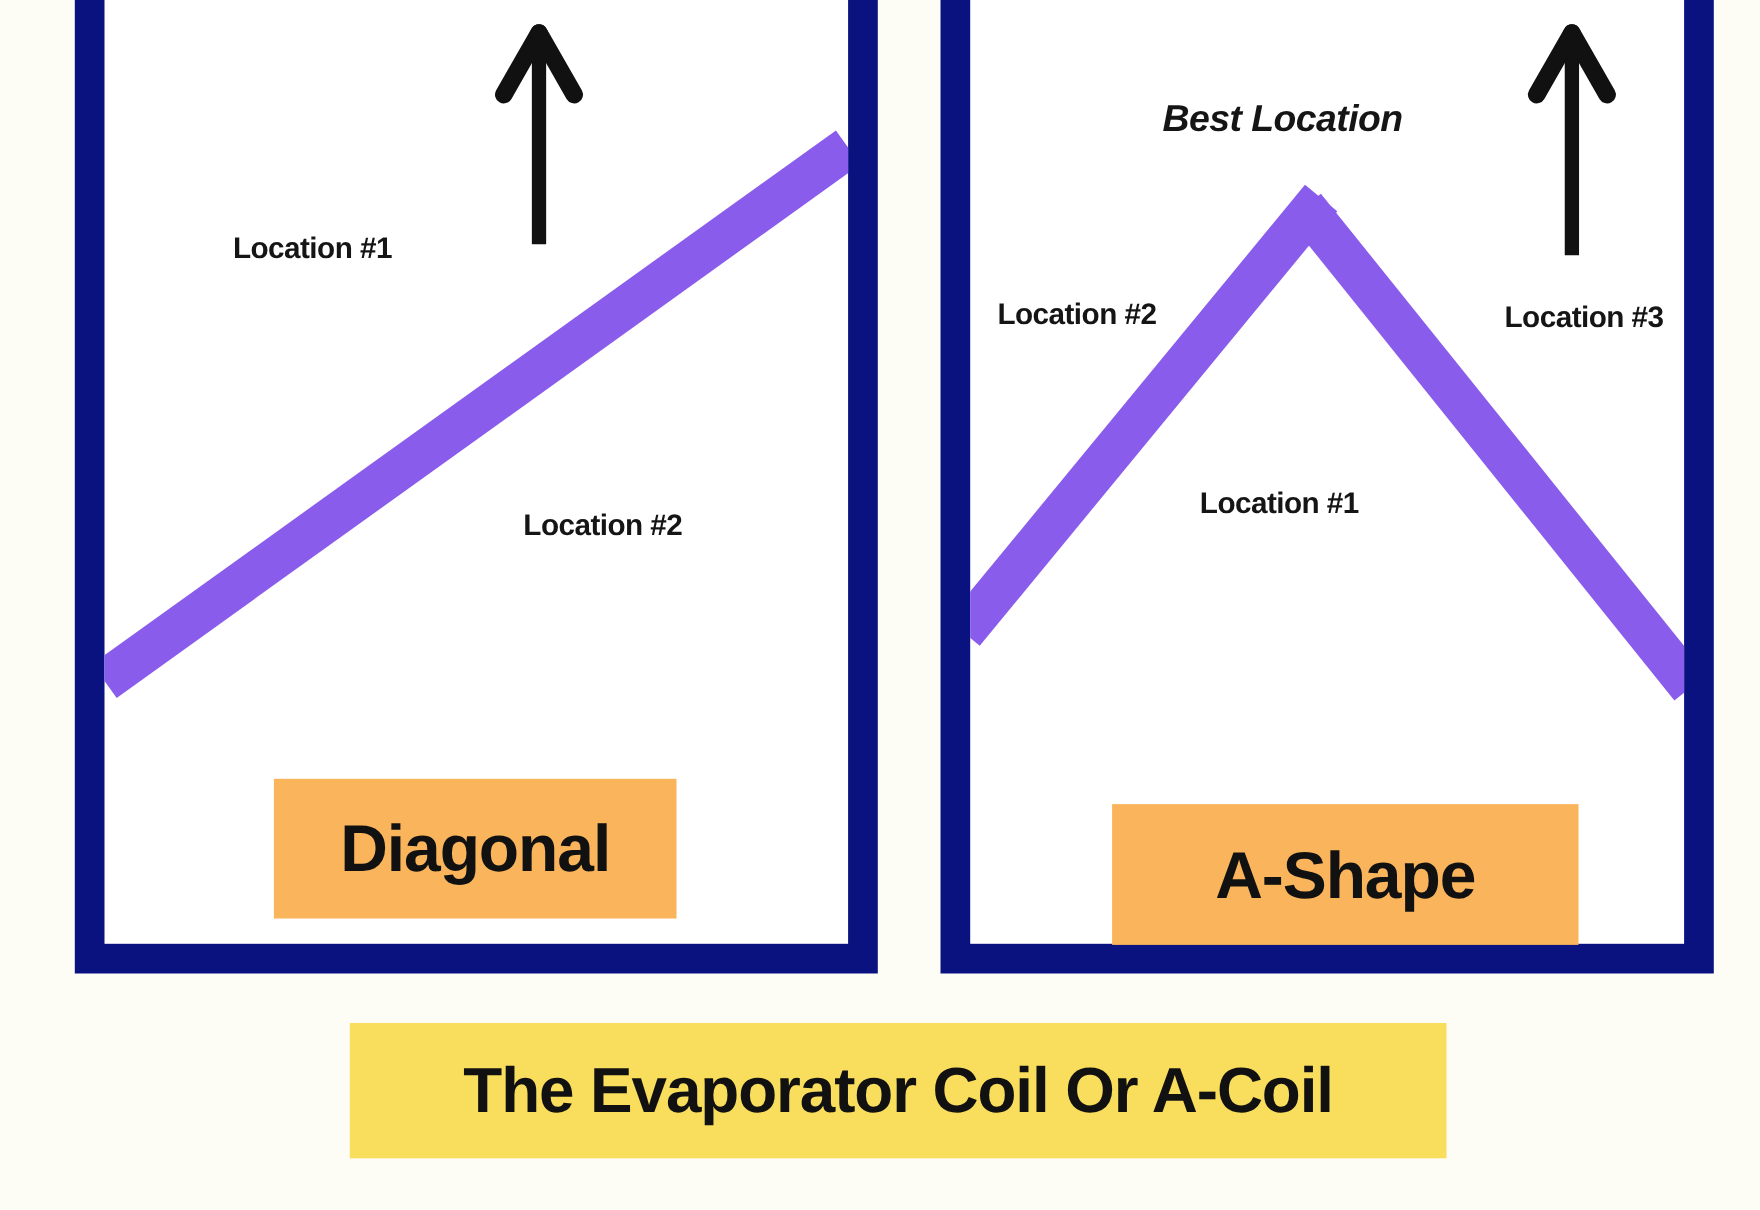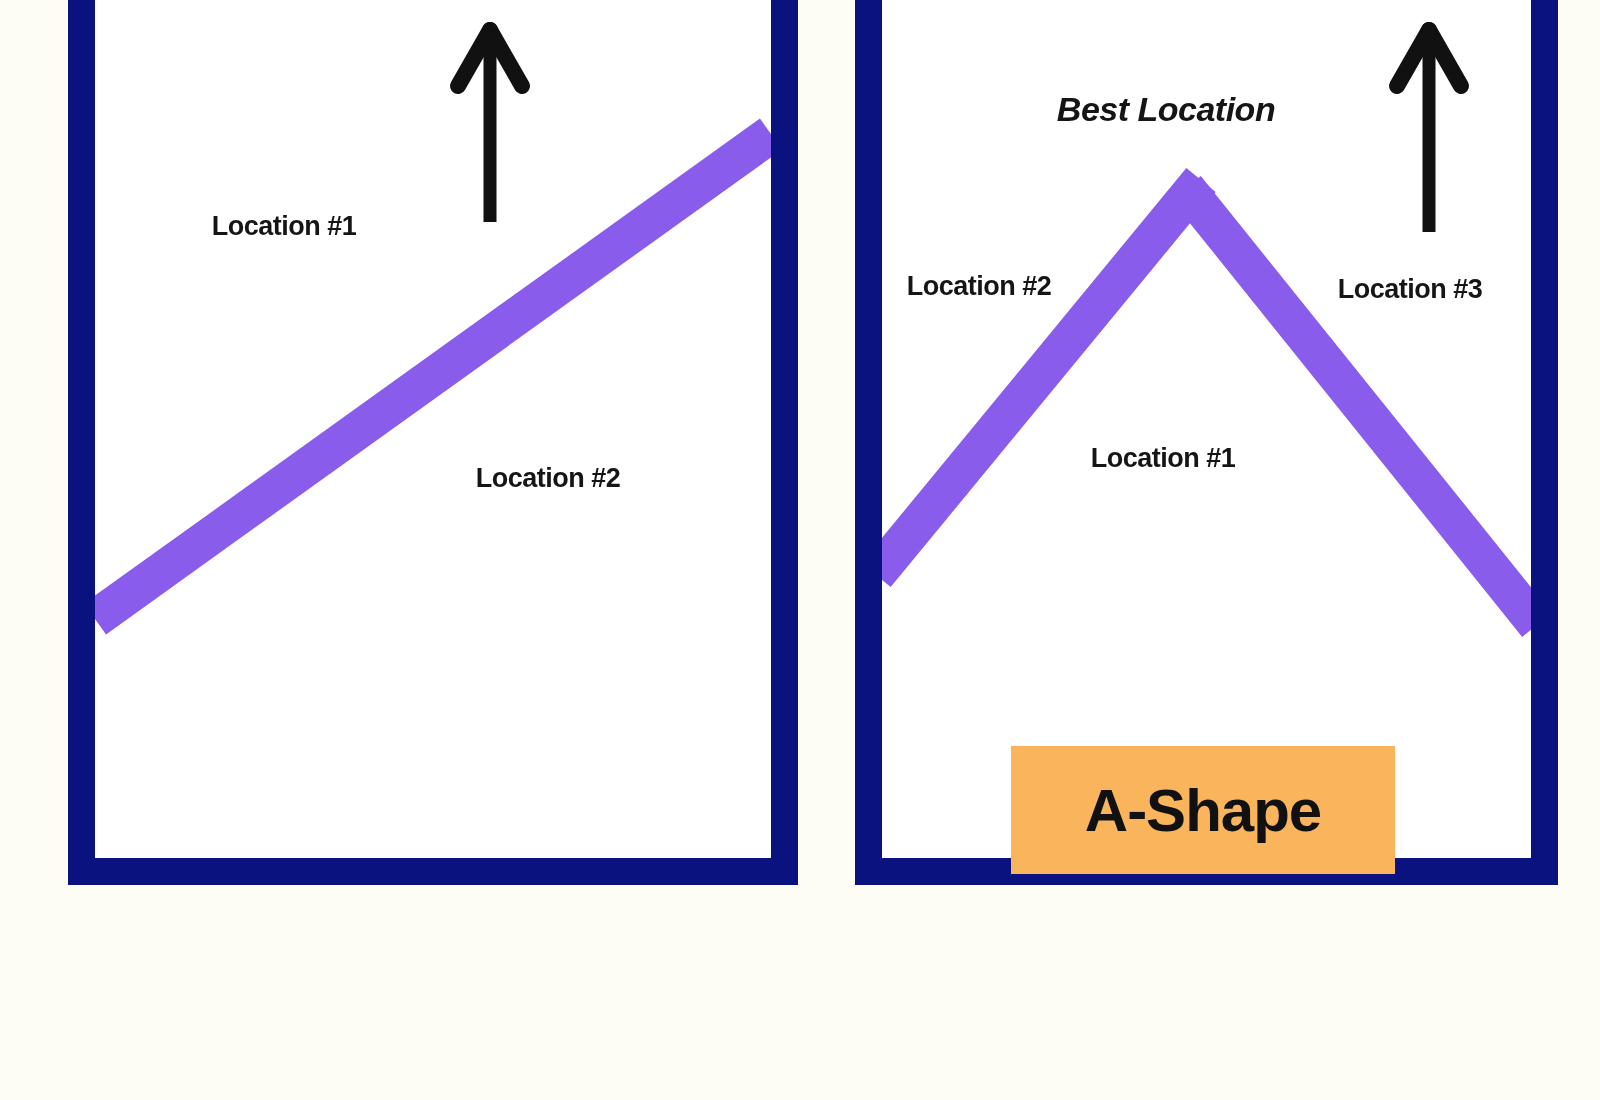--- a/index.html
+++ b/index.html
@@ -32,21 +32,21 @@
   .lbl-best{font-size:34px;font-style:italic;}
 
   
   .plate{
     position:absolute;background:#f9b45c;
     display:flex;align-items:center;justify-content:center;
     font-weight:700;color:#111111;font-size:60px;letter-spacing:-1px;
     z-index:6;white-space:nowrap;
   }
   .plate-diagonal{left:249px;top:708px;width:366px;height:127px;}
-  .plate-ashape{left:1011px;top:746px;width:384px;height:128px;}
+  .plate-ashape{left:1011px;top:731px;width:424px;height:128px;}
 
   
   .banner{
     position:absolute;left:318px;top:930px;width:997px;height:123px;
     background:#f8de5c;
     display:flex;align-items:center;justify-content:center;
     font-weight:700;color:#111111;font-size:58px;letter-spacing:-1px;
     z-index:6;white-space:nowrap;
   }
 </style>
@@ -76,19 +76,21 @@
         <line class="arrow-barb" x1="547" y1="43" x2="579" y2="99"></line>
       </g>
     </svg>
   </div>
 
   <div class="lbl" style="left:284px;top:226px;">Location #1</div>
   <div class="lbl" style="left:548px;top:478px;">Location #2</div>
 
   <div class="lbl lbl-best" style="left:1166px;top:109px;">Best Location</div>
   <div class="lbl" style="left:979px;top:286px;">Location #2</div>
-  <div class="lbl" style="left:1410px;top:289px;">Location #3</div>
+  <div class="lbl" style="left:1440px;top:289px;">Location #3</div>
   <div class="lbl" style="left:1163px;top:458px;">Location #1</div>
 
+  <div class="plate plate-diagonal">Diagonal</div>
   <div class="plate plate-ashape">A-Shape</div>
 
+  <div class="banner">The Evaporator Coil Or A-Coil</div>
 
 </div>
 
 </body></html>

